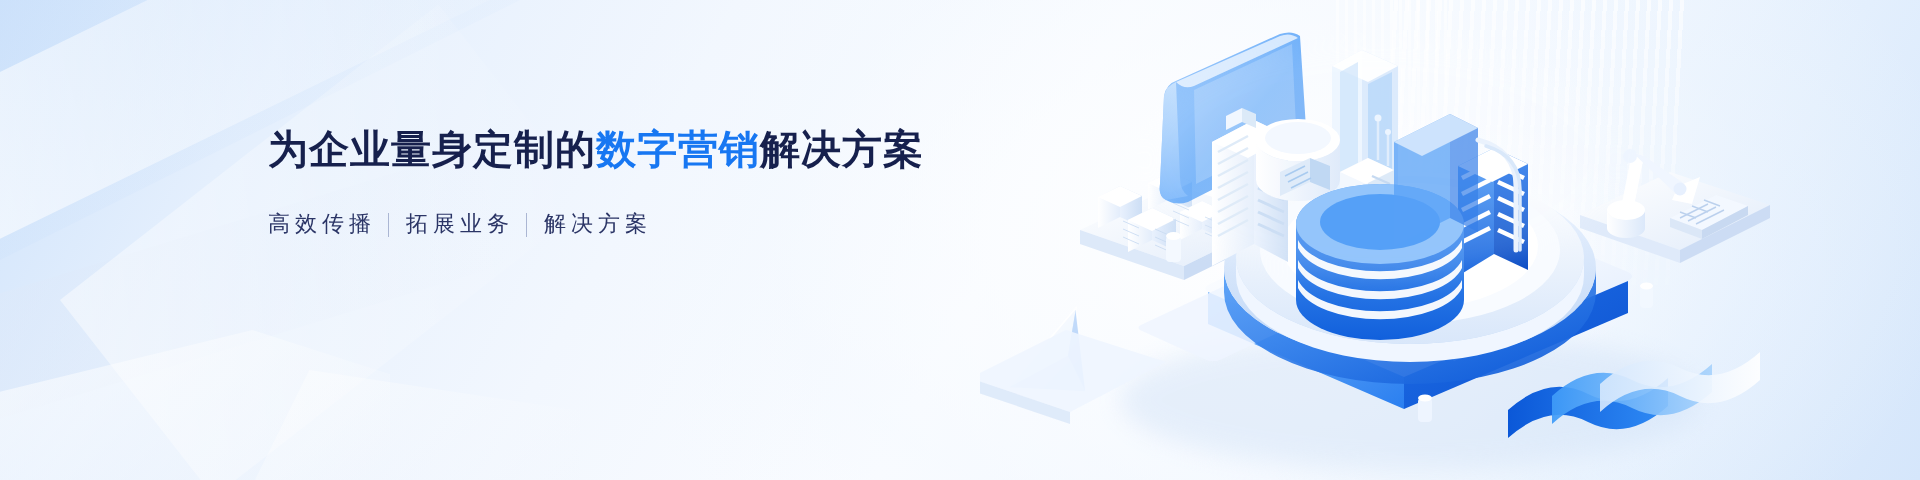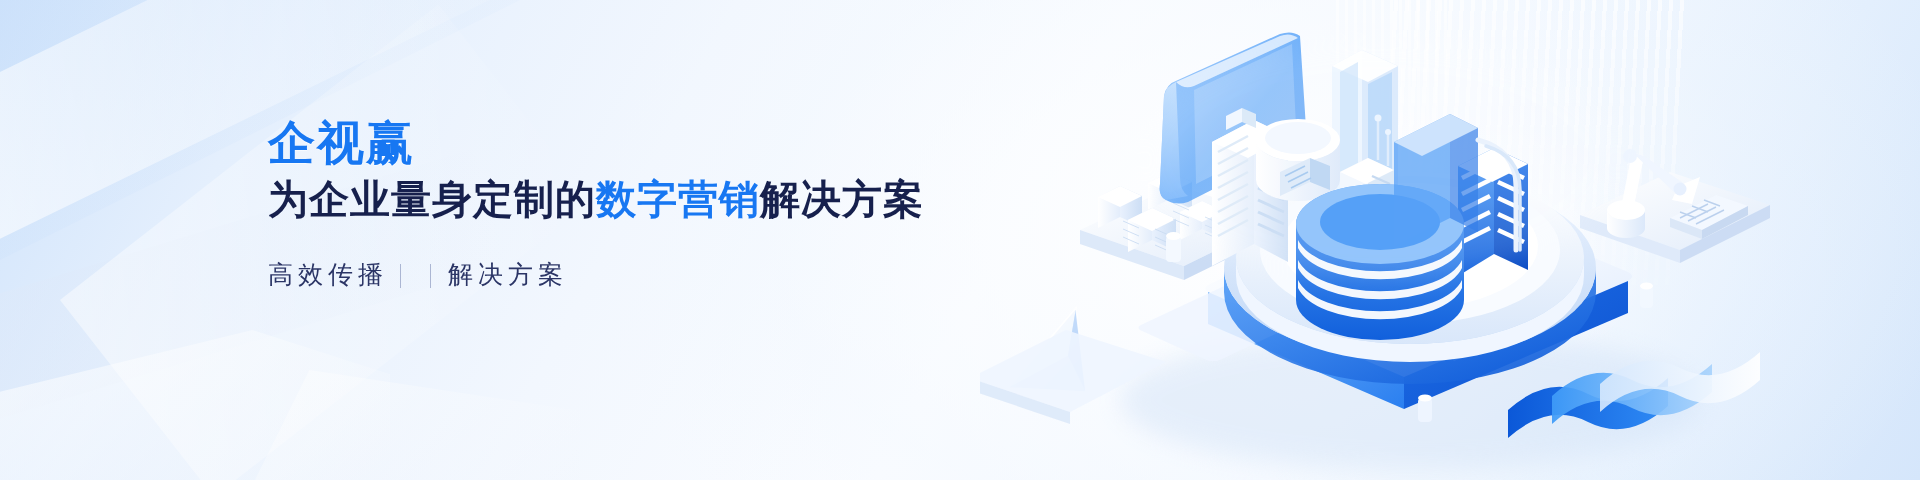--- a/index.html
+++ b/index.html
@@ -80,21 +80,21 @@
     margin-top:9px;
     font-size:40px; line-height:1.14; font-weight:700;
     letter-spacing:1px;
     color:#16204d;
     white-space:nowrap;
   }
   .headline .hl{ color:#1777f2; }
 
   .tagline{
     margin-top:36px;
-    font-size:25px; letter-spacing:5px;
+    font-size:22px; letter-spacing:5px;
     color:#2b3566; font-weight:400;
     display:flex; align-items:center;
   }
   .tagline .sep{
     display:inline-block; width:1px; height:24px;
     background:#9aa6c8; margin:0 17px 0 12px; opacity:.8;
     position:relative; top:1px;
   }
 
   
@@ -113,29 +113,29 @@
     <div class="diag-band band-c"></div>
     <div class="soft-poly poly-1"></div>
     <div class="soft-poly poly-2"></div>
     <div class="vstripes"></div>
     <div class="vstripes-2"></div>
     <div class="halo"></div>
   </div>
 
   <div class="copy">
 
-    <div class="brand">企视赢</div>
 
     <div class="headline">
       <span>为企业量身定制的</span><span class="hl">数字营销</span><span>解决方案</span>
     </div>
 
     <div class="tagline">
       <span>高效传播</span>
       <span class="sep"></span>
+      <span>拓展业务</span>
       <span class="sep"></span>
       <span>解决方案</span>
     </div>
 
   </div>
 
   <div class="art">
     <svg viewBox="0 0 940 480" xmlns="http://www.w3.org/2000/svg">
       <defs>
         <linearGradient id="gGlass" x1="0" y1="0" x2="1" y2="1">

